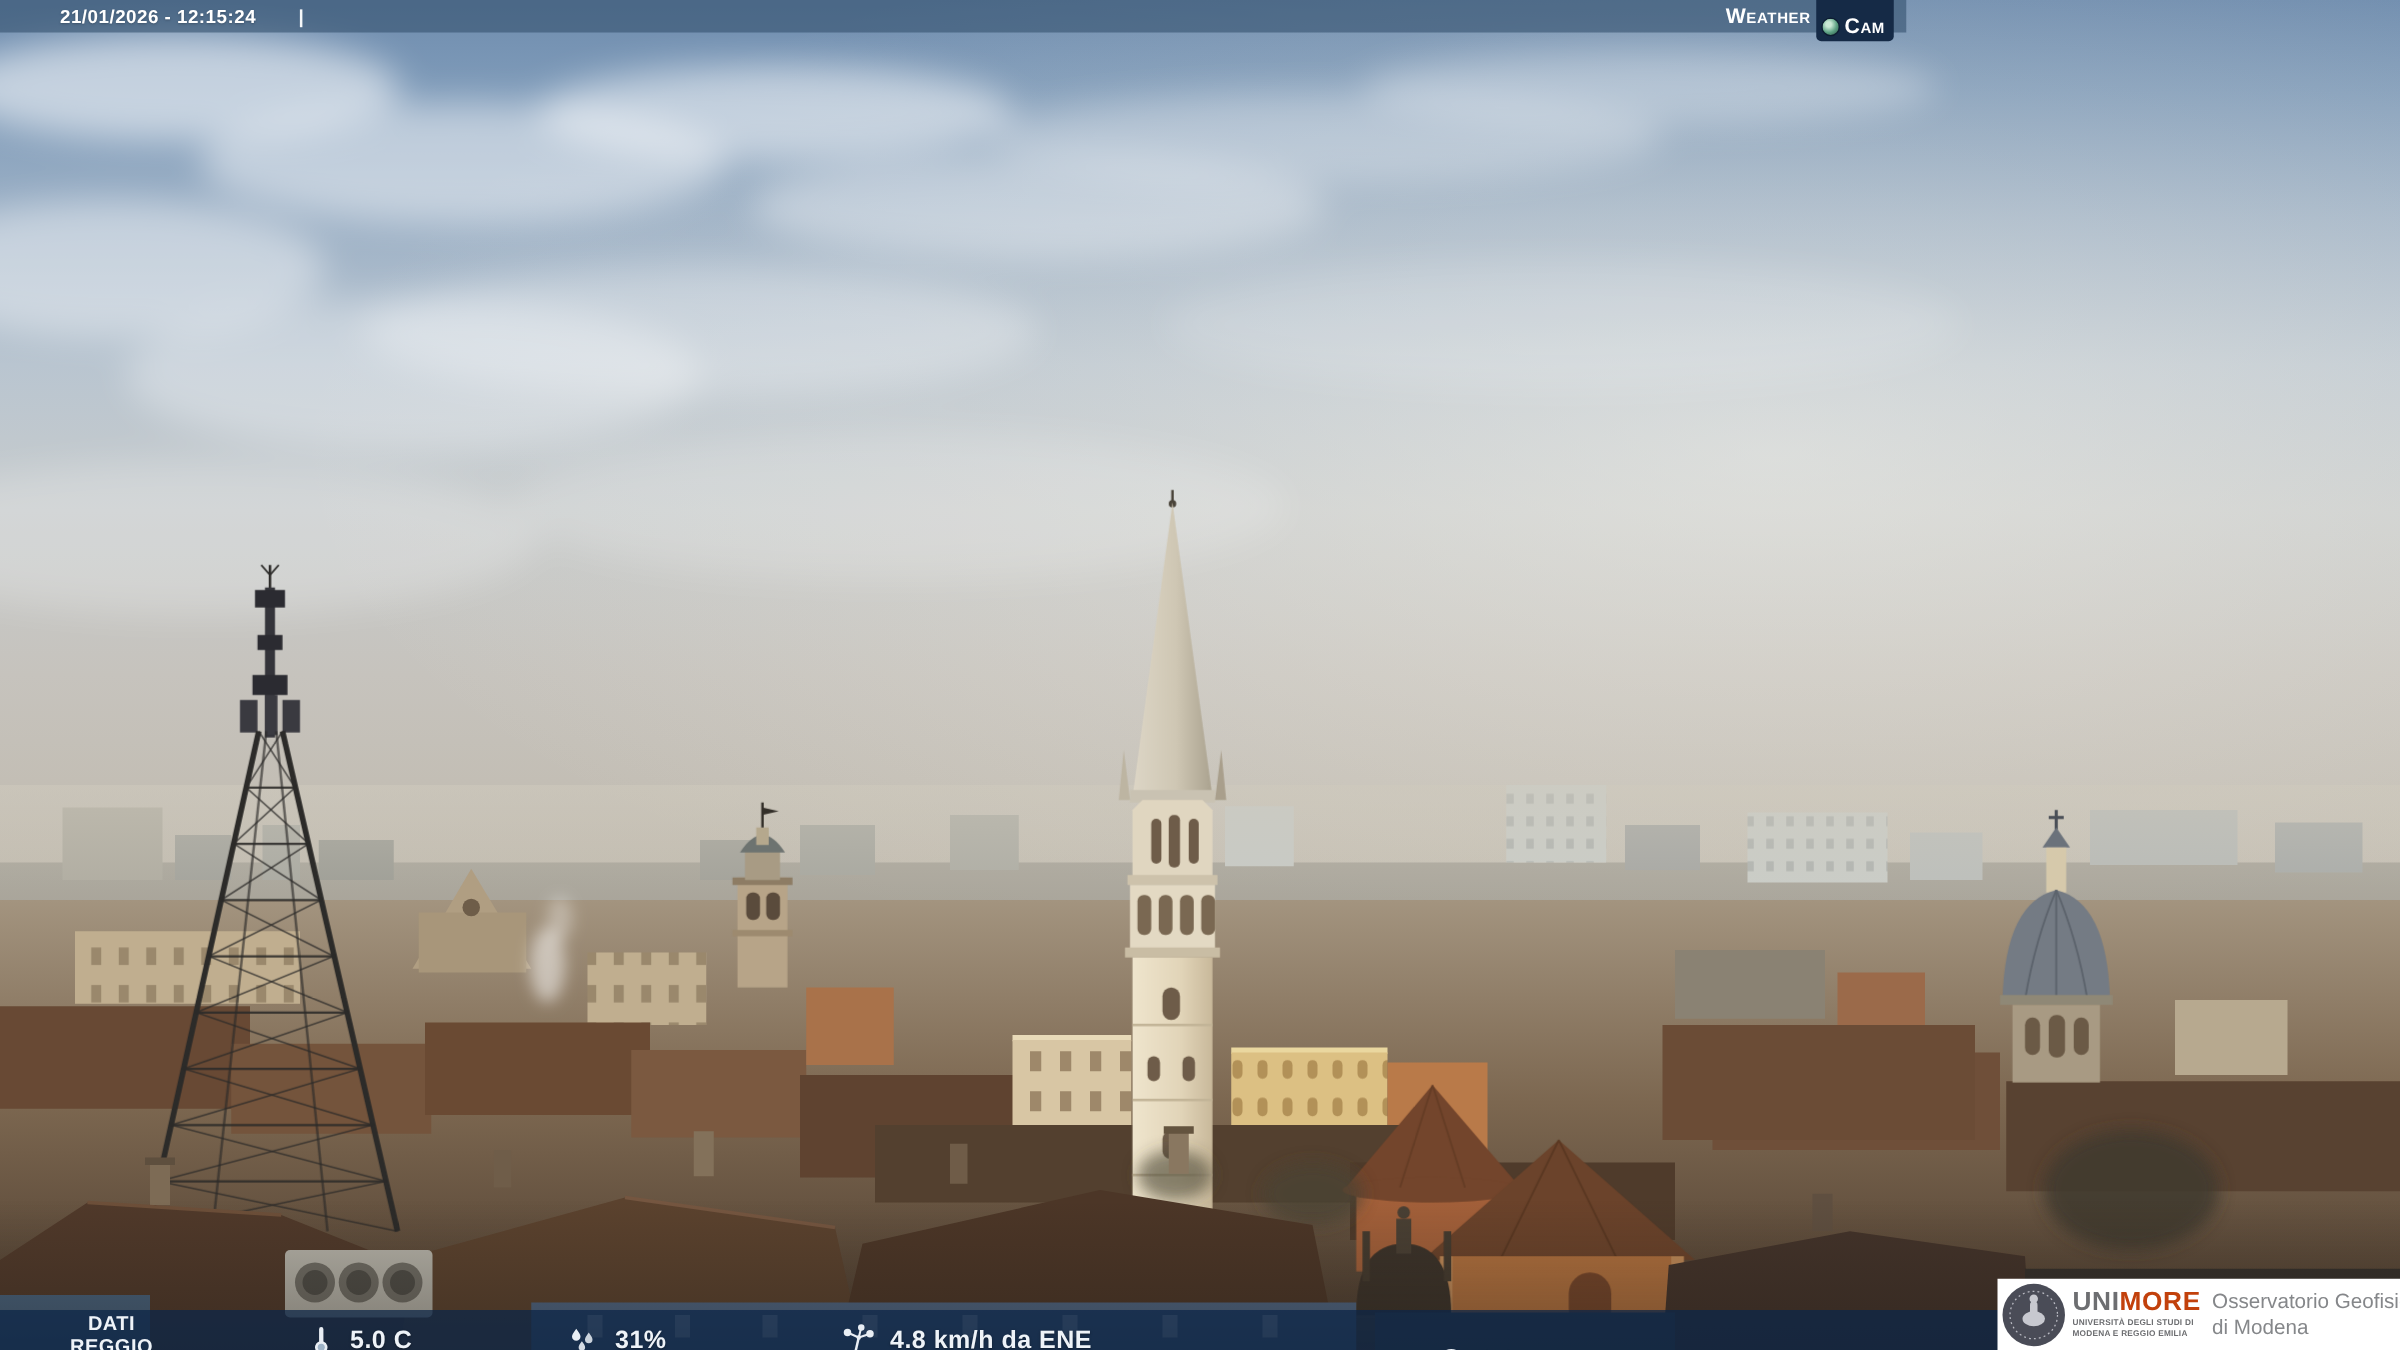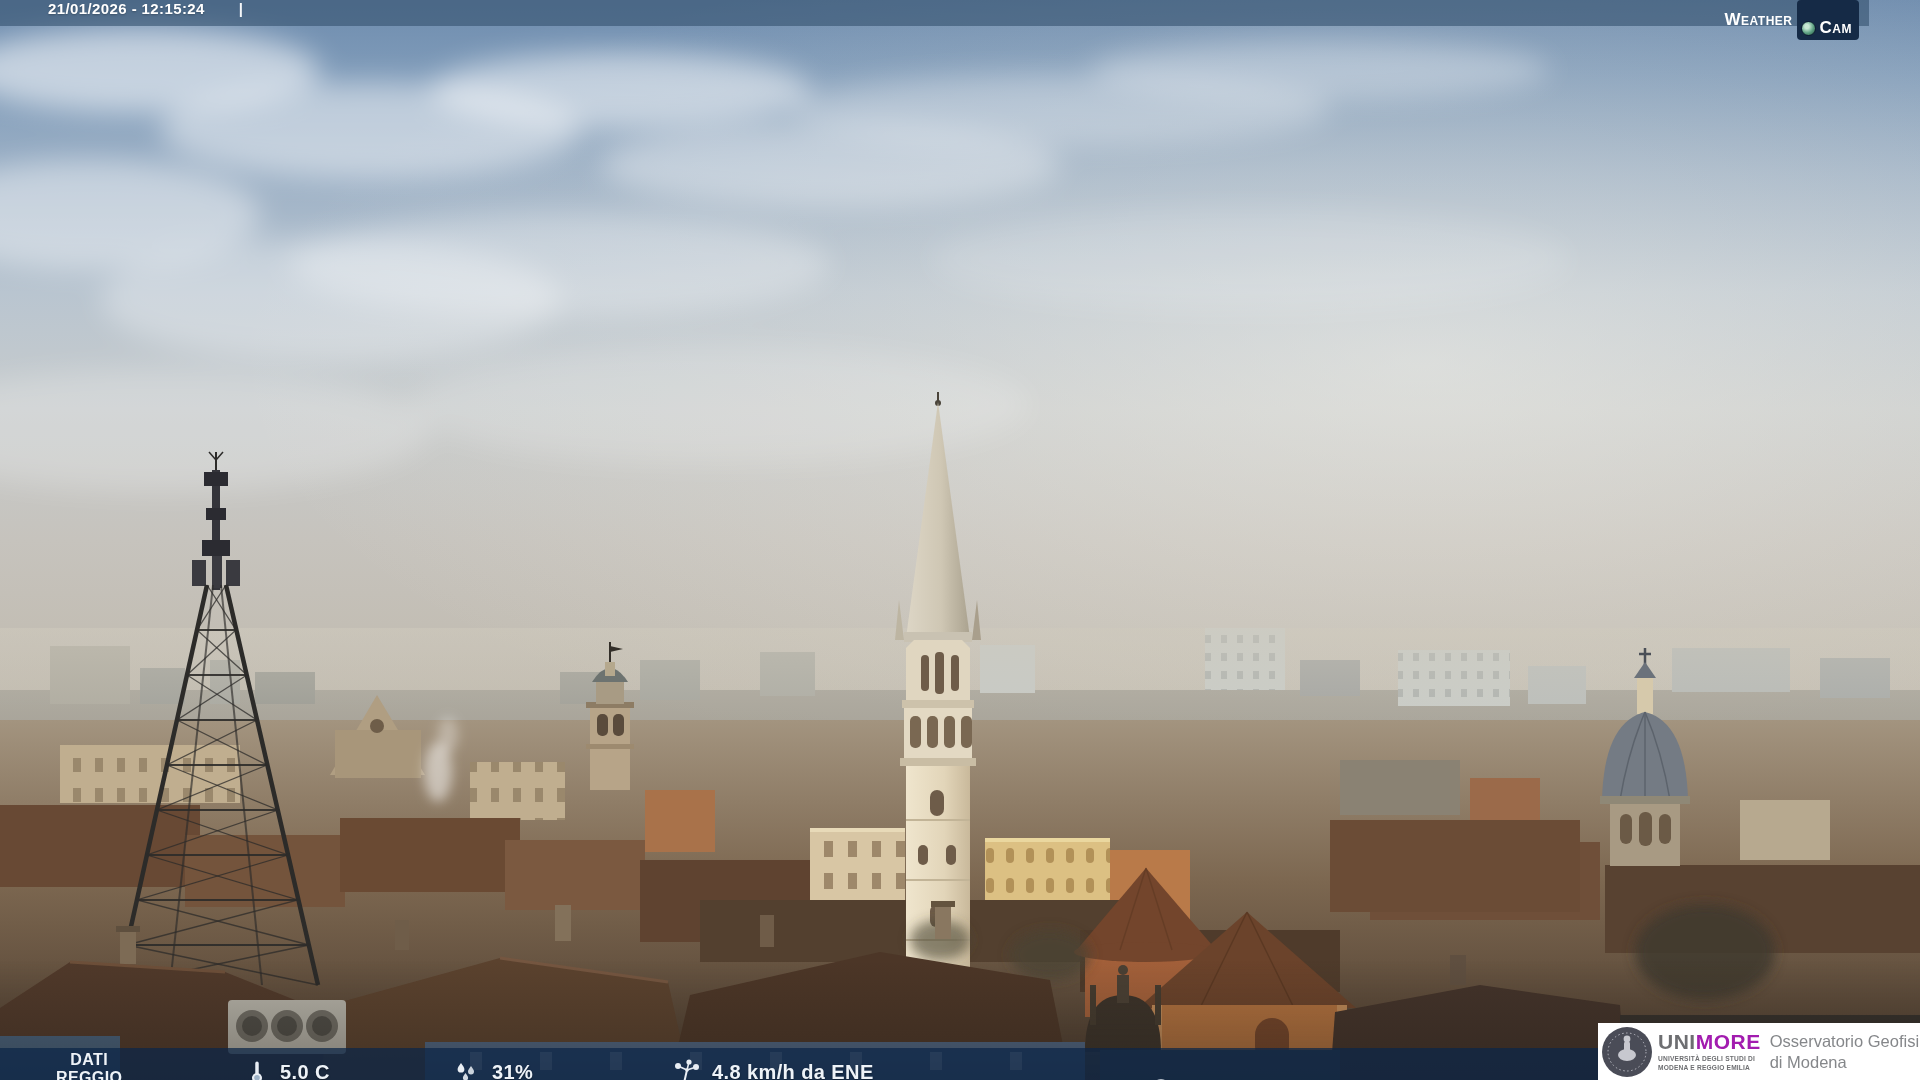--- a/index.html
+++ b/index.html
@@ -1,22 +1,22 @@
 <!DOCTYPE html>
 <html><head>
 <meta charset="utf-8">
 <style>
   html,body{margin:0;padding:0;background:#222;}
   .stage{position:relative;width:1920px;height:1080px;overflow:hidden;
          font-family:"Liberation Sans",sans-serif;-webkit-font-smoothing:antialiased;}
   .stage svg.scene{position:absolute;inset:0;display:block;}
 
   
-  .topbar{position:absolute;left:0;top:0;width:1869px;height:26px;
-          background:rgba(54,82,112,.62);display:flex;align-items:flex-start;
+  .topbar{position:absolute;left:0;top:0;width:1525px;height:26px;
+          background:rgba(54,82,112,.62);display:flex;align-items:center;
           color:#fff;font-size:15px;font-weight:bold;letter-spacing:.4px;z-index:30;}
   .topbar .dt{margin-left:48px;white-space:nowrap;text-shadow:0 1px 2px rgba(0,0,0,.25);}
   .topbar .sep{margin:0 34px;opacity:.95;}
   .topbar .title{white-space:nowrap;text-shadow:0 1px 2px rgba(0,0,0,.25);}
   .topbar .spacer{flex:1;}
   .wcam{display:flex;align-items:center;margin-right:10px;gap:4px;}
   .wcam .w{font-variant:small-caps;font-size:17px;font-weight:bold;letter-spacing:.5px;}
   .wcam .box{display:flex;align-items:center;gap:4px;background:#152a46;
              border-radius:4px;padding:18px 7px 2px 4px;}
   .wcam .lens{width:13px;height:13px;border-radius:50%;
@@ -34,21 +34,21 @@
                text-shadow:0 1px 2px rgba(0,0,0,.4);}
   .metric svg{display:block;}
   .m-temp{left:244px;} .m-hum{left:452px;} .m-wind{left:672px;} .m-rain{left:1148px;margin-top:17px;}
 
   
   .logobox{position:absolute;left:1598px;top:1023px;width:322px;height:57px;
            background:#fff;z-index:40;display:flex;align-items:center;overflow:hidden;}
   .seal{position:relative;width:54px;height:54px;margin-left:2px;flex:0 0 auto;}
   .brand{margin-left:4px;flex:0 0 auto;}
   .brand .name{font-size:21px;font-weight:bold;letter-spacing:.5px;line-height:1;}
-  .brand .name .uni{color:#6d6e71;} .brand .name .more{color:#a21caf;}
+  .brand .name .uni{color:#6d6e71;} .brand .name .more{color:#c2410c;}
   .brand .sub{margin-top:3px;font-size:6.6px;font-weight:bold;color:#6d6e71;
               line-height:1.25;letter-spacing:.2px;}
   .obstext{margin-left:9px;color:#85878a;font-size:16.5px;line-height:1.22;white-space:nowrap;}
 
   .icon-white{fill:#e9eef4;}
 </style>
 </head>
 <body>
 
 <div class="stage">

